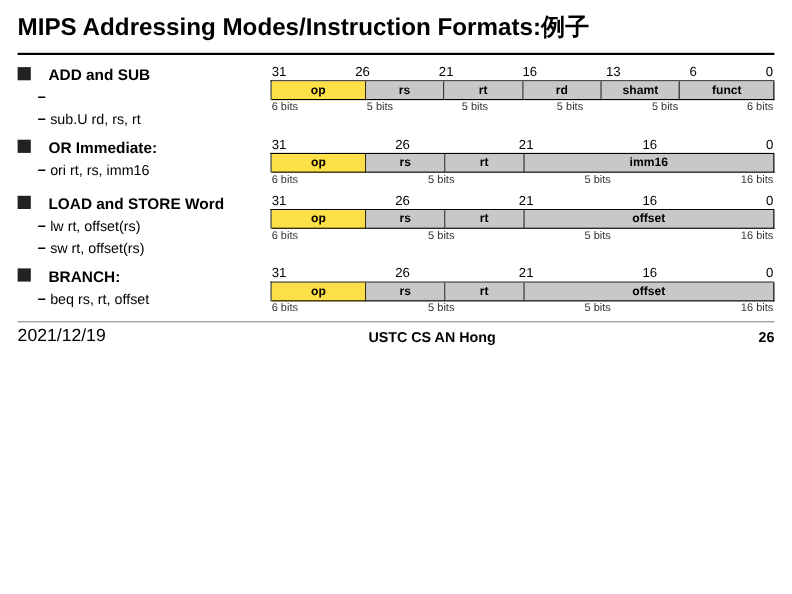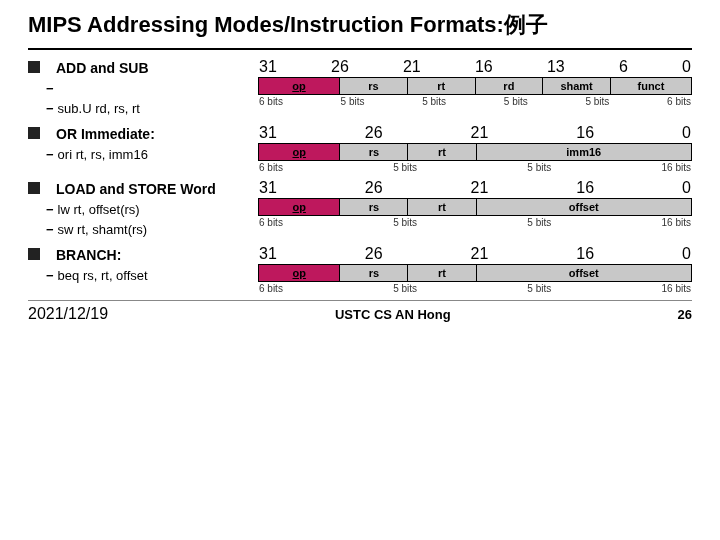--- a/index.html
+++ b/index.html
@@ -6,21 +6,21 @@
     body {
       width: 720px;
       height: 540px;
       background: #fff;
       font-family: Arial, sans-serif;
       overflow: hidden;
     }
     .page {
       width: 720px;
       height: 540px;
-      padding: 10px 28px;
+      padding: 10px 16px;
     }
     .title {
       font-size: 22px;
       font-weight: bold;
       margin-bottom: 8px;
     }
     .divider {
       border: none;
       border-top: 2px solid #000;
       margin-bottom: 8px;
@@ -76,37 +76,37 @@
       width: 100%;
     }
     .bit-row-labels {
       display: flex;
       justify-content: space-between;
       font-size: 11px;
       margin-bottom: 1px;
       padding: 0 1px;
     }
     .bit-label {
-      font-size: 16px;
+      font-size: 12px;
     }
     .bit-cells {
       display: flex;
       width: 100%;
       border-top: 1px solid #000;
       border-left: 1px solid #000;
     }
     .bit-cell {
       border-right: 1px solid #000;
       border-bottom: 1px solid #000;
       text-align: center;
       font-size: 11px;
       font-weight: bold;
       padding: 2px 0;
     }
-    .cell-op { background: #be185d; flex: 6; text-decoration: underline; }
+    .cell-op { background: #fde047; flex: 6; }
     .cell-rs { background: #c8c8c8; flex: 5; }
     .cell-rt { background: #c8c8c8; flex: 5; }
     .cell-rd { background: #c8c8c8; flex: 5; }
     .cell-shamt { background: #c8c8c8; flex: 5; }
     .cell-funct { background: #c8c8c8; flex: 6; }
     .cell-imm16 { background: #c8c8c8; flex: 16; }
     .cell-offset { background: #c8c8c8; flex: 16; }
     .bits-row {
       display: flex;
       justify-content: space-between;
@@ -239,21 +239,21 @@
           <span class="bullet-square"></span>
           <span>LOAD and STORE Word</span>
         </div>
         <div class="sub-items">
           <div class="sub-item">
             <span class="dash">−</span>
             <span>lw rt, offset(rs)</span>
           </div>
           <div class="sub-item">
             <span class="dash">−</span>
-            <span>sw rt, shamt(rs)</span>
+            <span>sw rt, offset(rs)</span>
           </div>
         </div>
       </div>
       <div class="diagram-area">
         <div class="bit-diagram">
           <div class="bit-row-labels">
             <span class="bit-label">31</span>
             <span class="bit-label">26</span>
             <span class="bit-label">21</span>
             <span class="bit-label">16</span>

